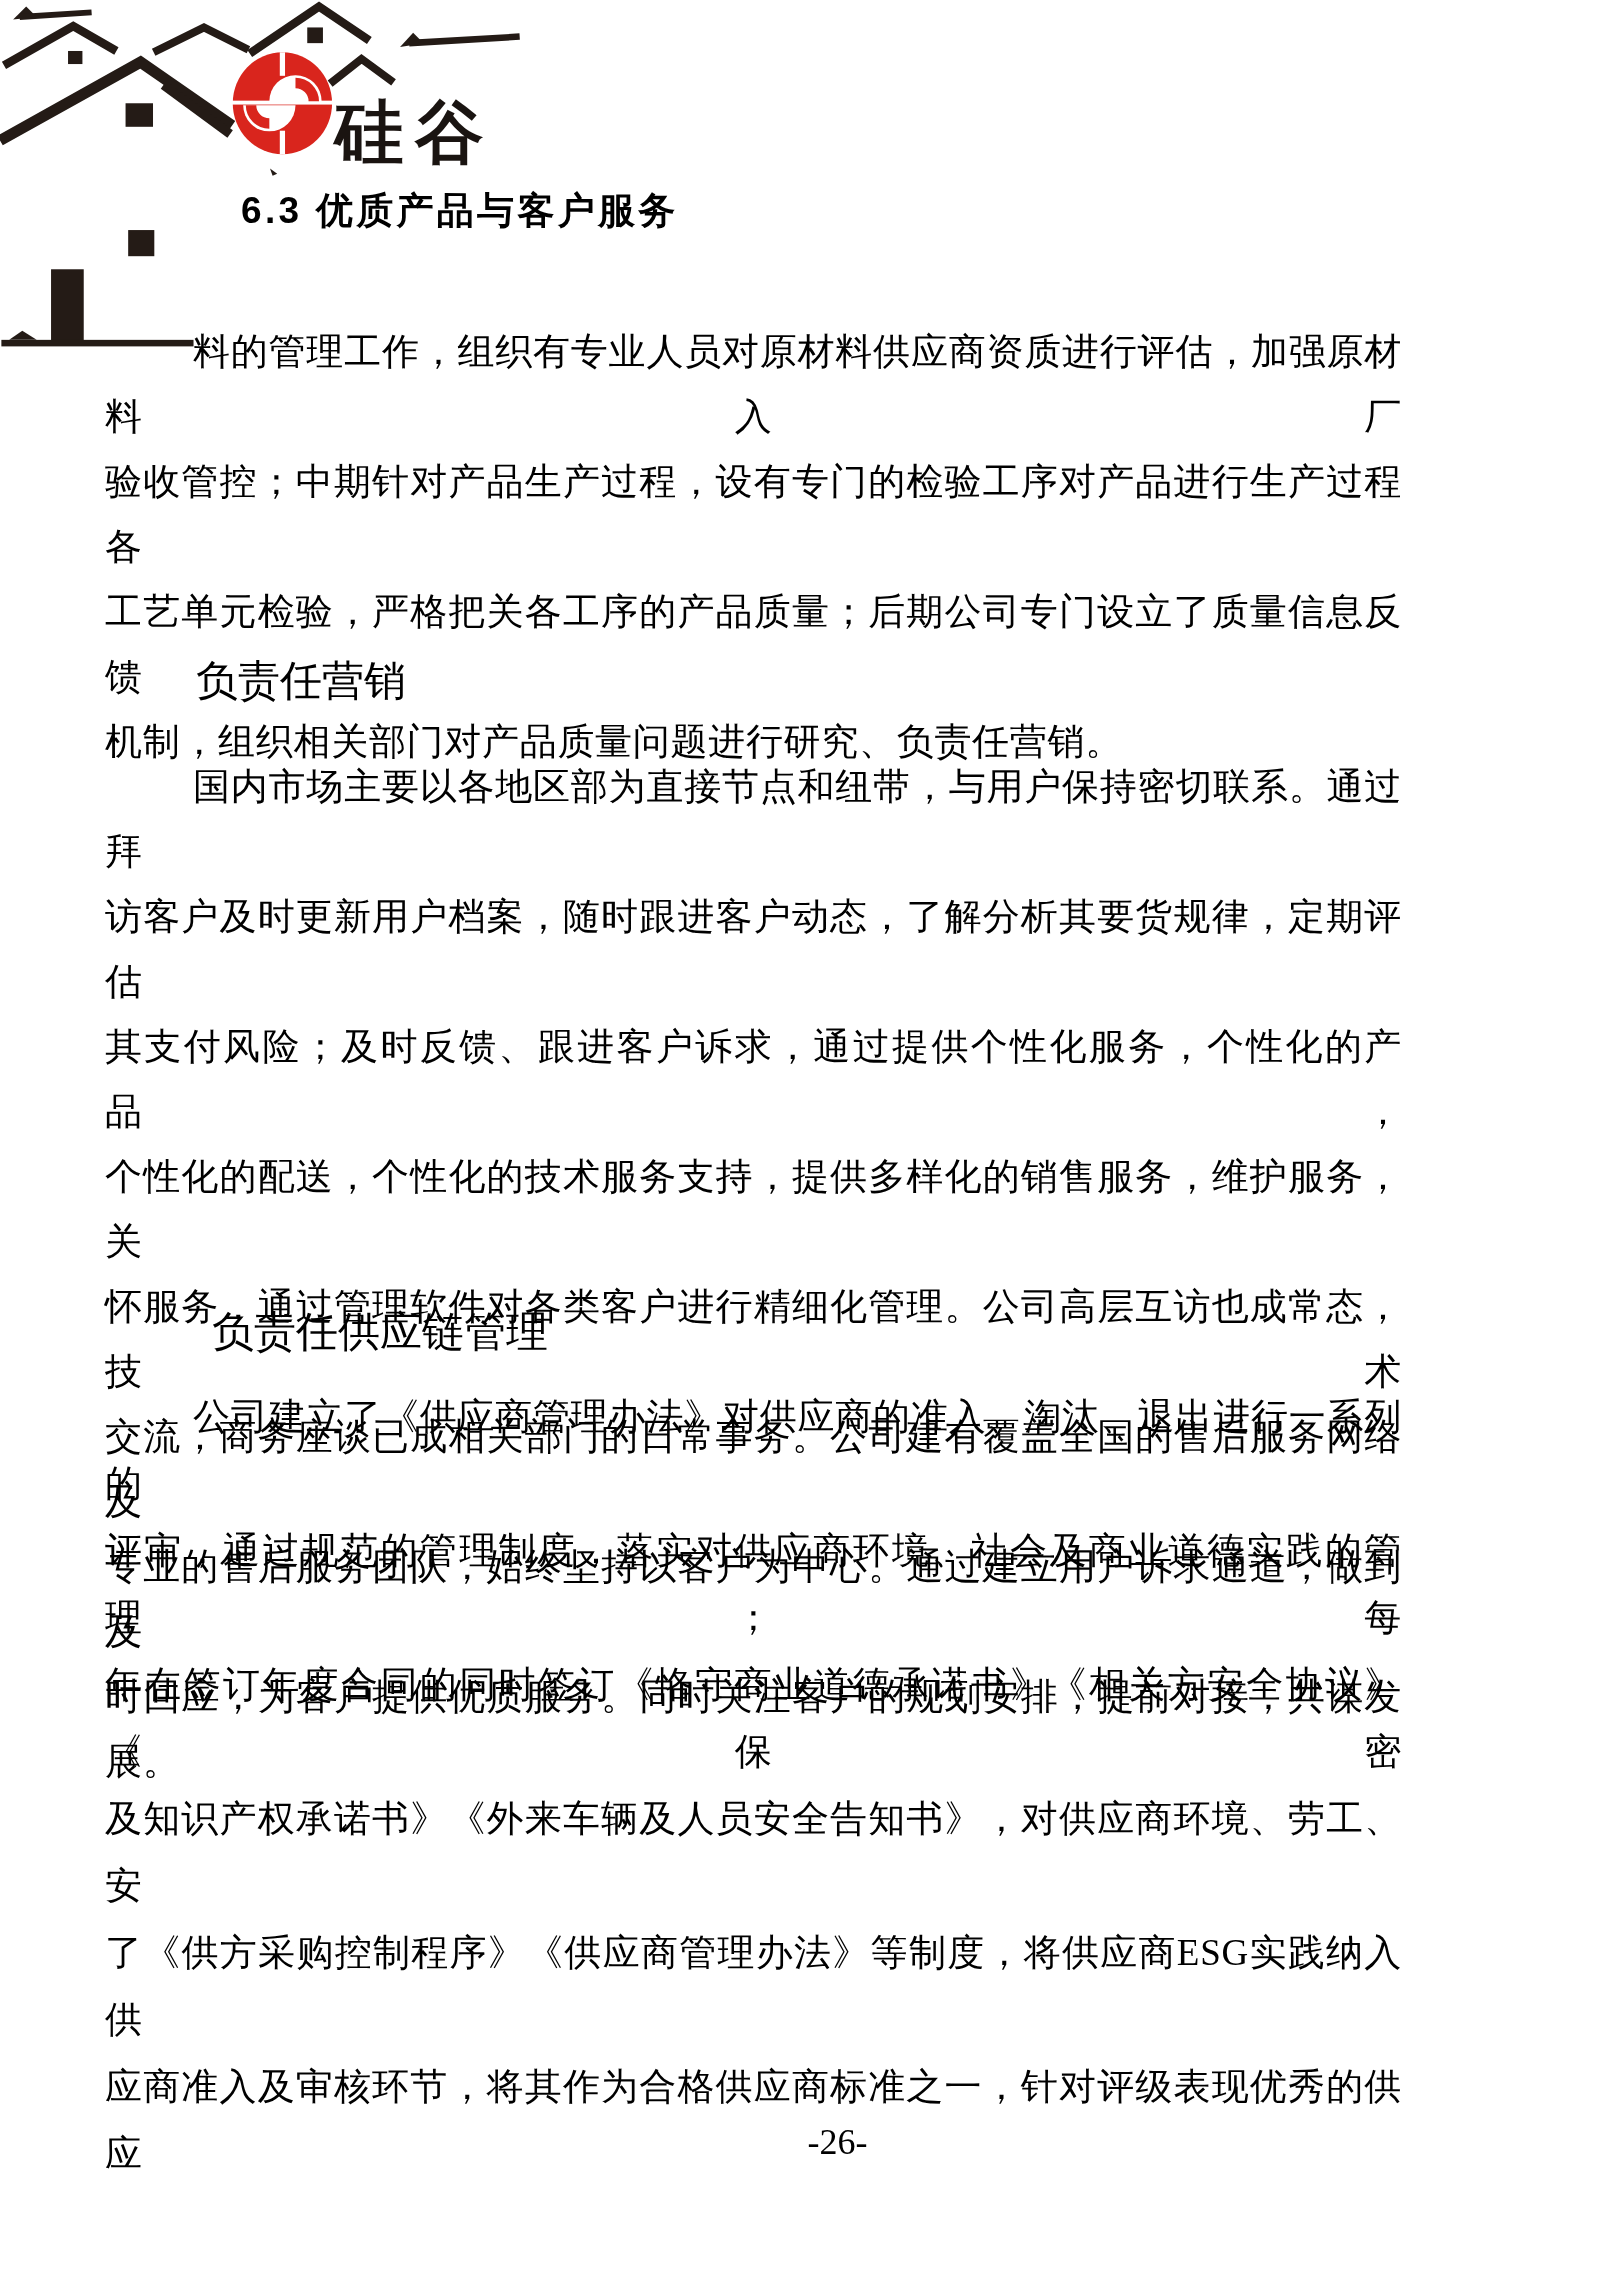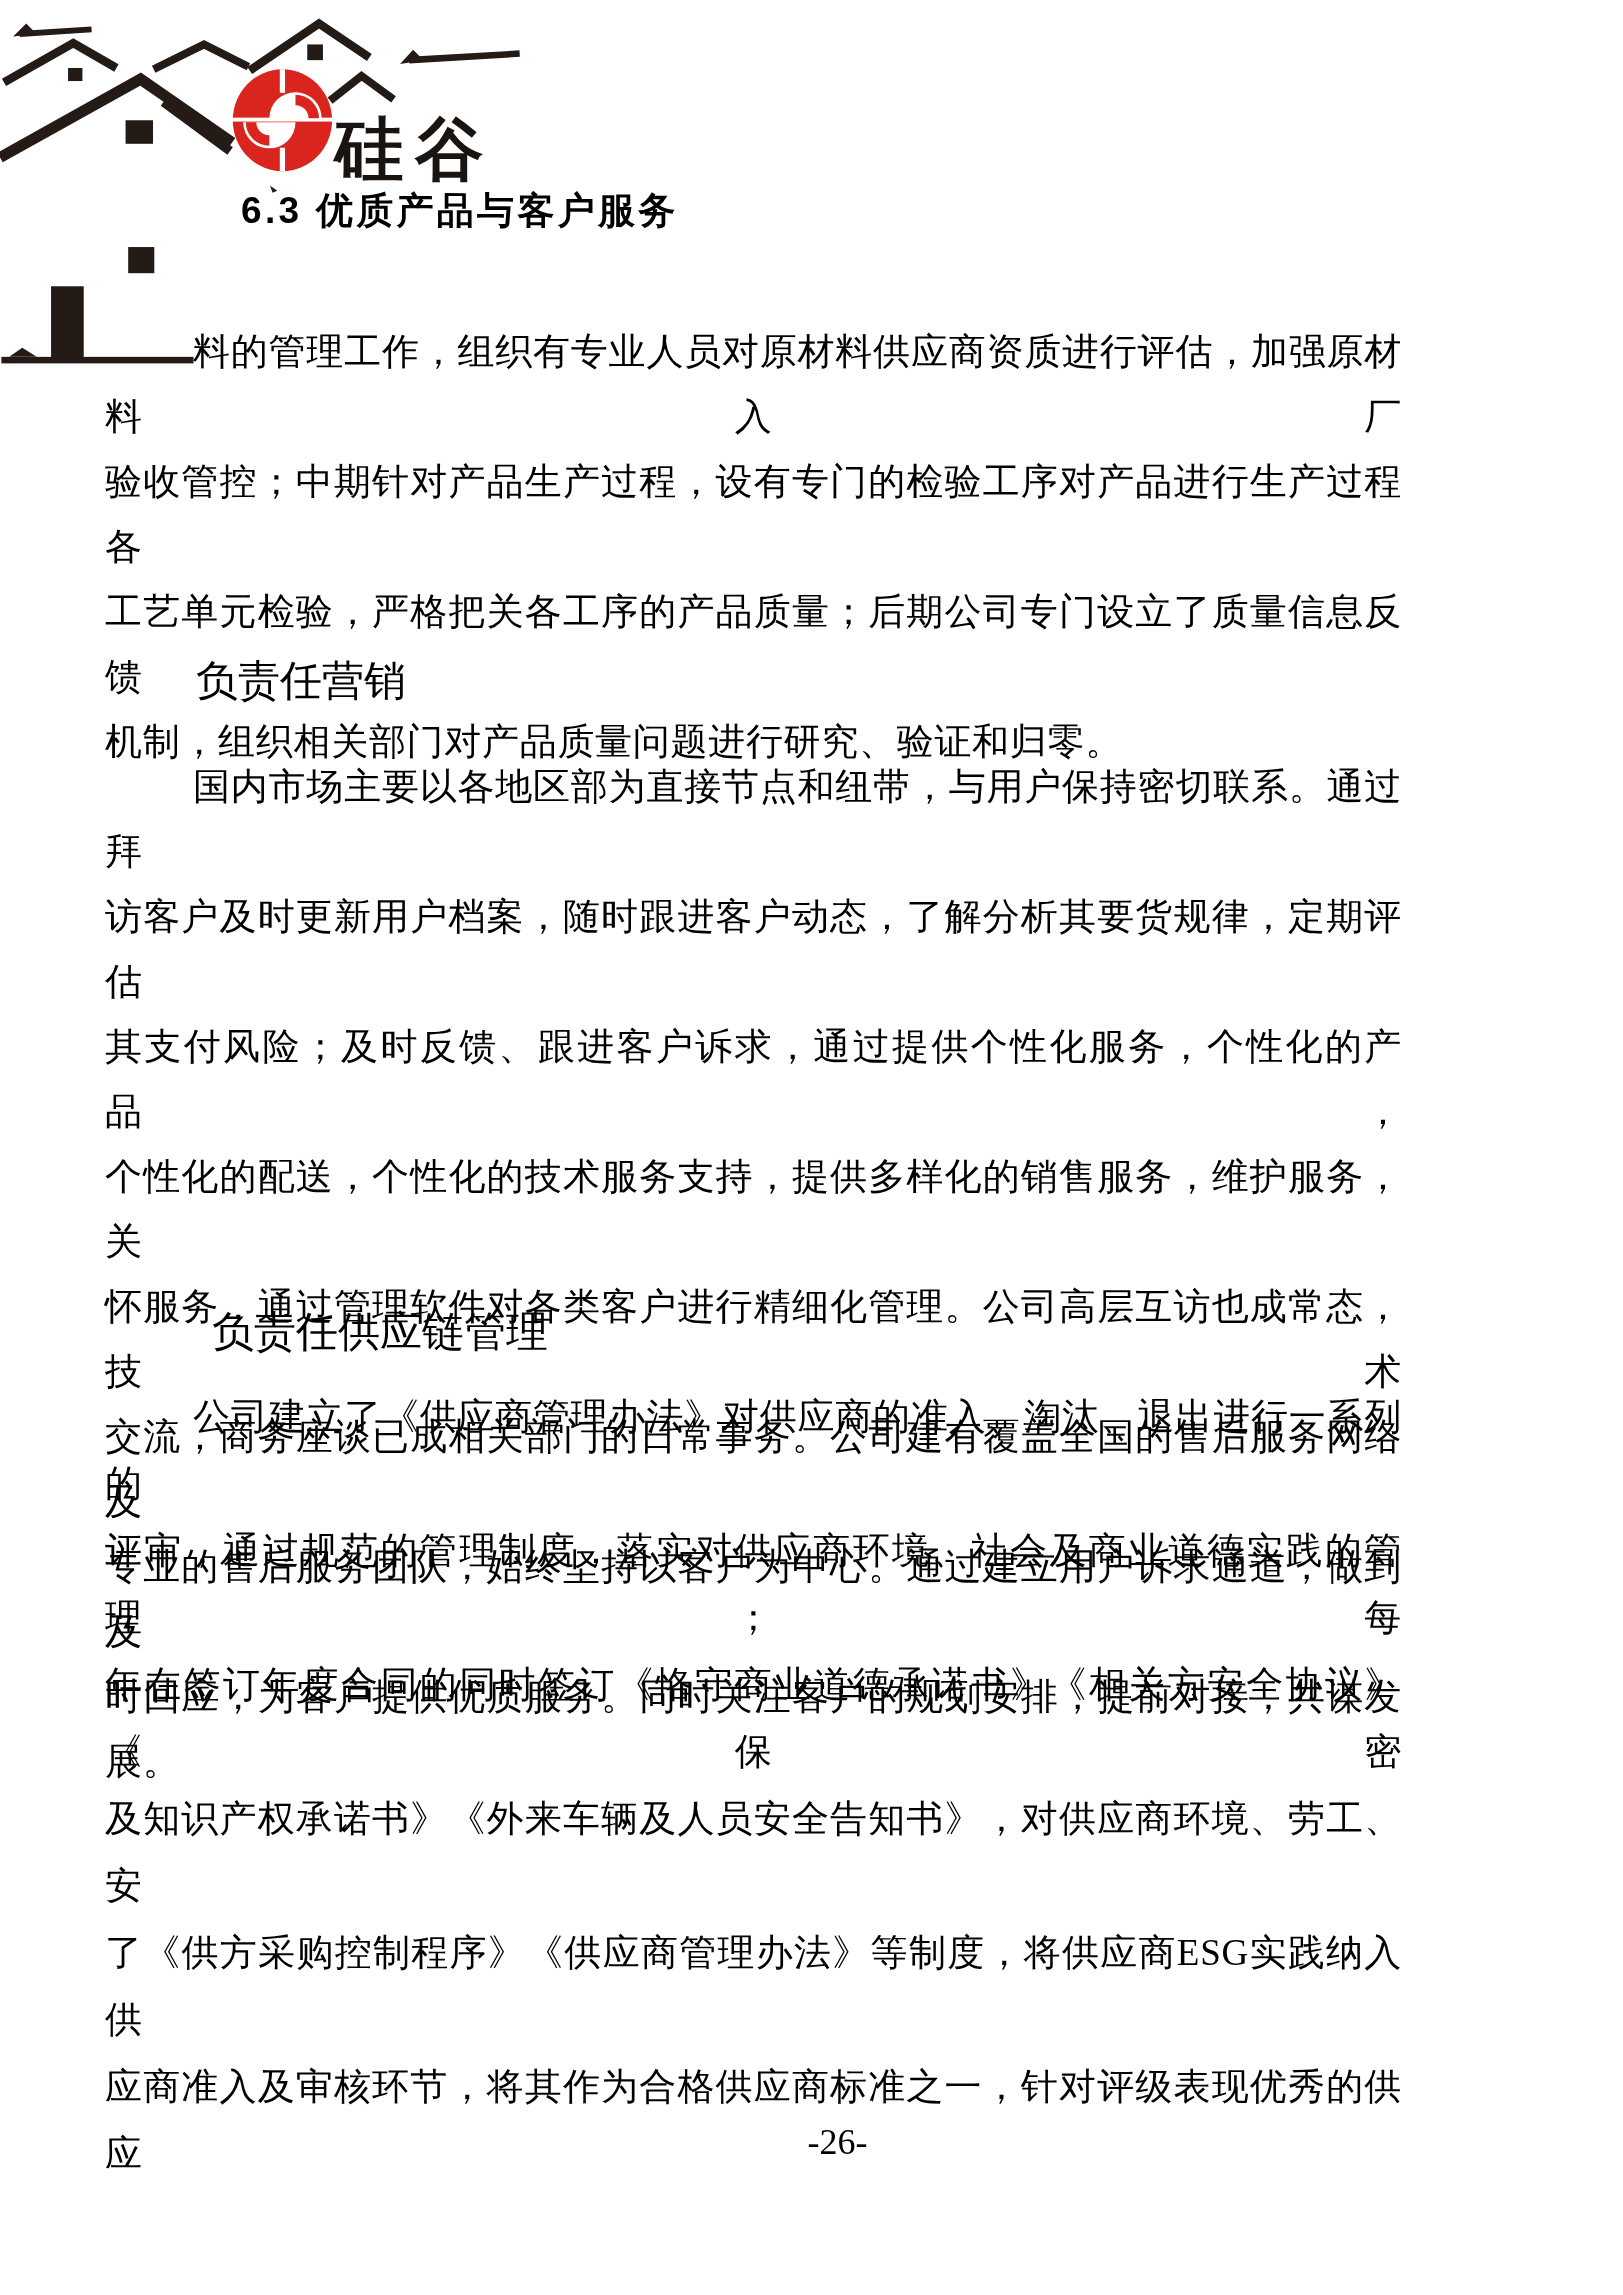--- a/index.html
+++ b/index.html
@@ -1,21 +1,21 @@
 <!DOCTYPE html>
 <html style="font-size:10.5px"><head>
 <meta charset="utf-8">
 <style>
   html,body { margin:0; padding:0; }
   body {
     width:1623px; height:2295px; position:relative; background:#ffffff;
     font-family:"Liberation Serif","DejaVu Serif",serif; color:#000;
     overflow:hidden;
   }
-  .logo-wrap { position:absolute; left:0; top:0; width:523px; height:366px;margin-top:17px; }
+  .logo-wrap { position:absolute; left:0; top:0; width:523px; height:366px; }
   .heading {
     position:absolute; left:241px; top:190px;
     font-family:"Liberation Sans","DejaVu Sans",sans-serif;
     font-weight:bold; font-size:37px; letter-spacing:3.3px; line-height:42px;
     white-space:nowrap;
   }
   .paragraph { position:absolute; left:105px; width:1297px; }
   .bodyline {
     font-size:37px; line-height:65px;
     text-align:justify; text-align-last:justify;
@@ -86,21 +86,21 @@
     <text x="512" y="238" font-family="Liberation Sans, DejaVu Sans, sans-serif" font-size="105" font-weight="bold" fill="#1a1411" letter-spacing="18">硅谷</text>
   </svg>
 </div>
 
 <div class="heading">6.3 优质产品与客户服务</div>
 
 <div id="para1" class="paragraph">
     <div class="bodyline">料的管理工作，组织有专业人员对原材料供应商资质进行评估，加强原材料入厂</div>
     <div class="bodyline">验收管控；中期针对产品生产过程，设有专门的检验工序对产品进行生产过程各</div>
     <div class="bodyline">工艺单元检验，严格把关各工序的产品质量；后期公司专门设立了质量信息反馈</div>
-    <div class="bodyline">机制，组织相关部门对产品质量问题进行研究、验证和归零。</div>
+    <div class="bodyline">机制，组织相关部门对产品质量问题进行研究、负责任营销。</div>
   </div>
 
 <div id="subheading1" class="subheading">负责任营销</div>
 
 <div id="para2" class="paragraph">
     <div class="bodyline">国内市场主要以各地区部为直接节点和纽带，与用户保持密切联系。通过拜</div>
     <div class="bodyline">访客户及时更新用户档案，随时跟进客户动态，了解分析其要货规律，定期评估</div>
     <div class="bodyline">其支付风险；及时反馈、跟进客户诉求，通过提供个性化服务，个性化的产品，</div>
     <div class="bodyline">个性化的配送，个性化的技术服务支持，提供多样化的销售服务，维护服务，关</div>
     <div class="bodyline">怀服务，通过管理软件对各类客户进行精细化管理。公司高层互访也成常态，技术</div>

